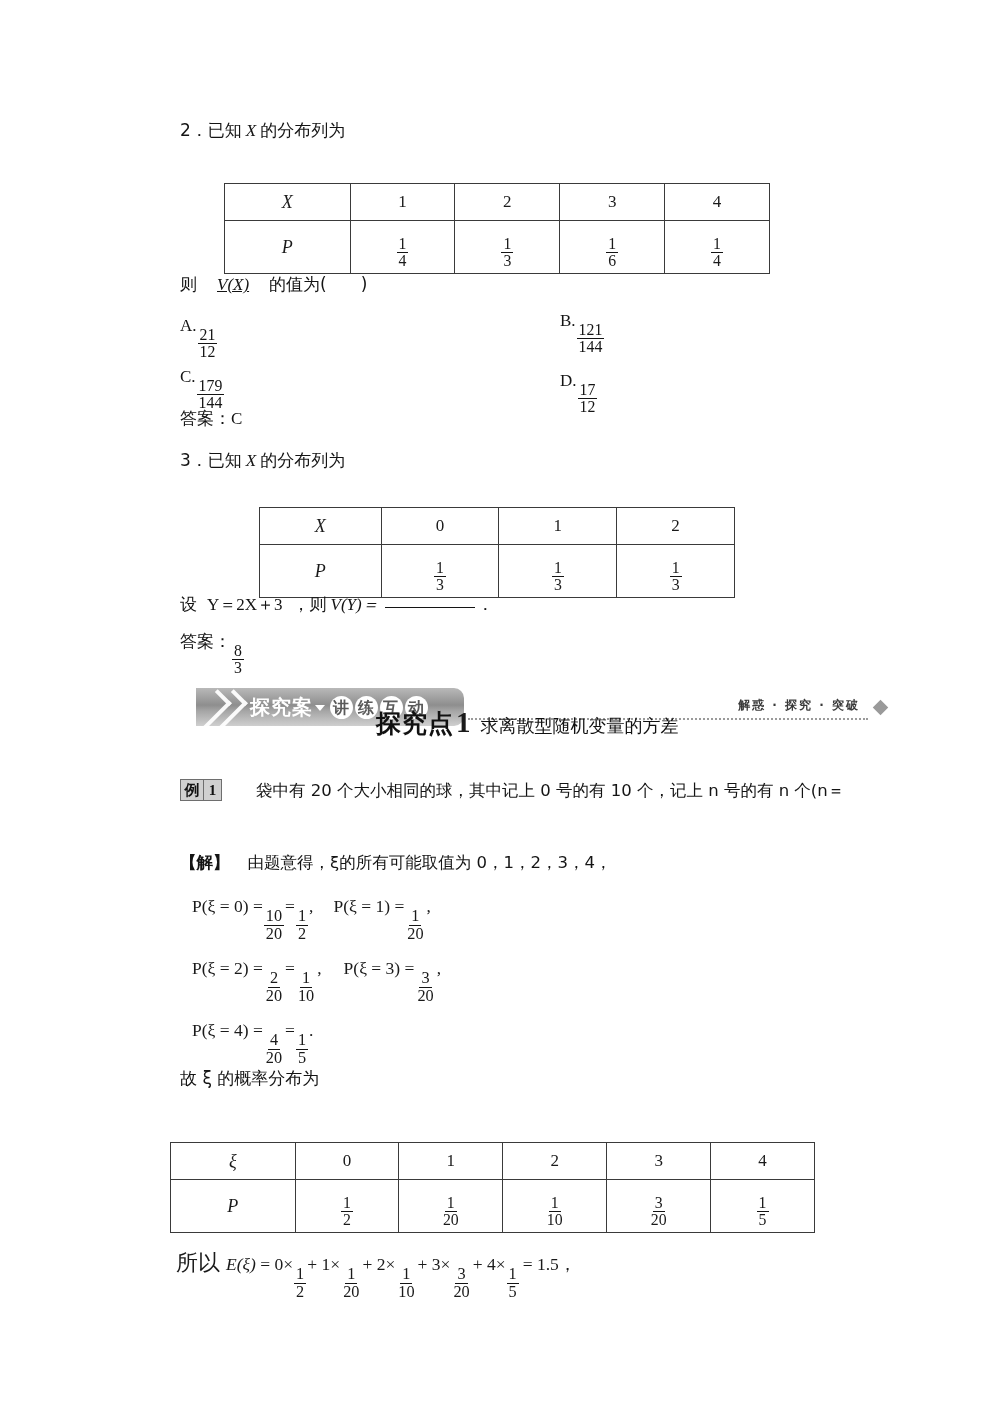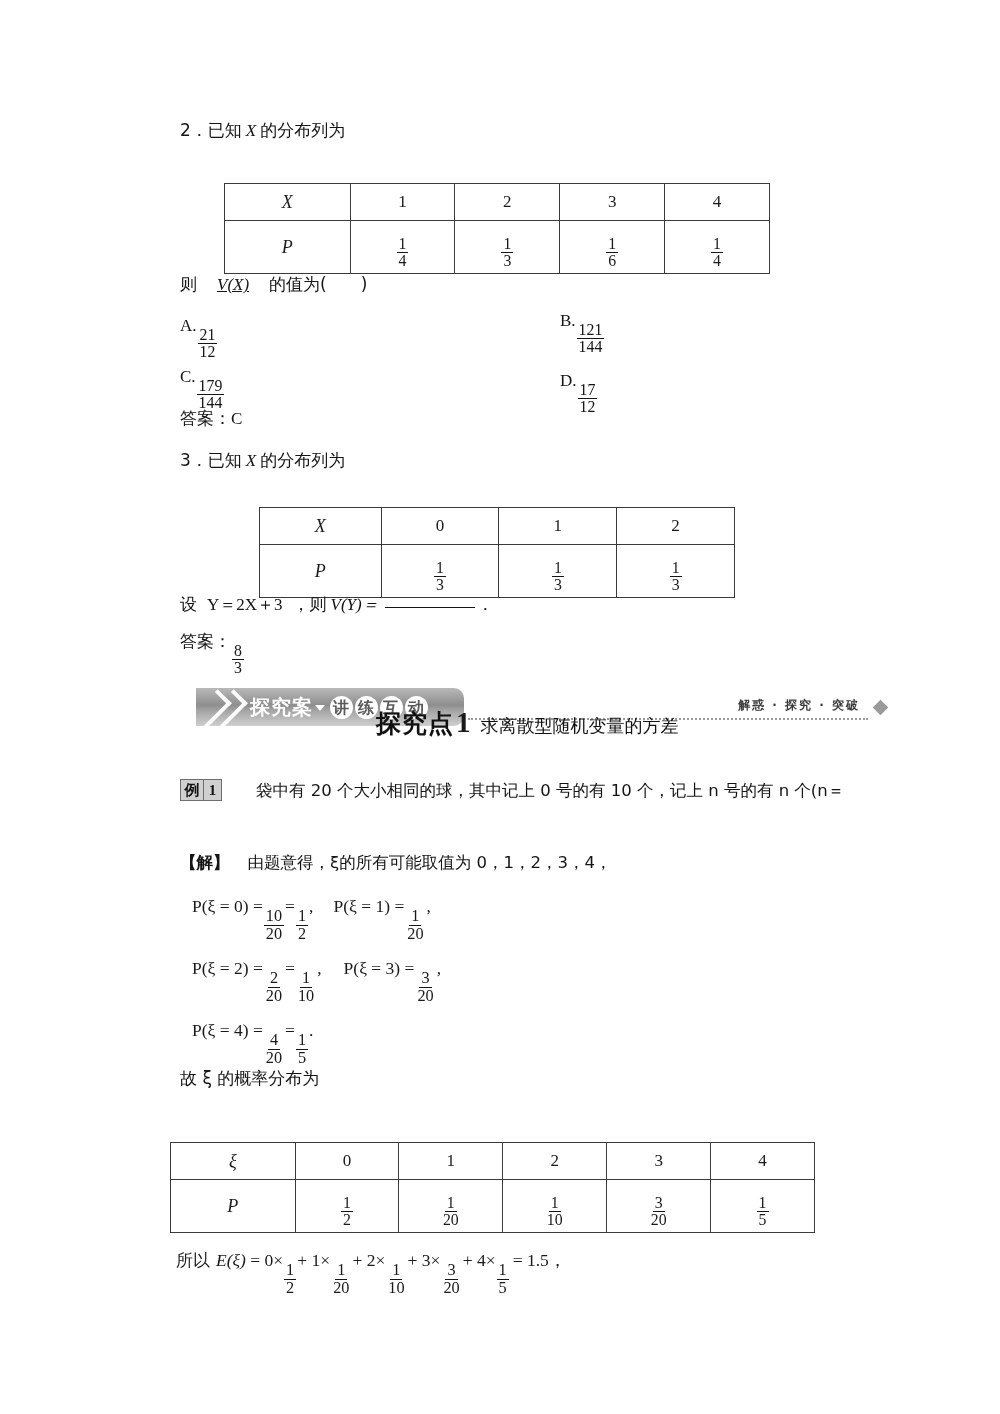--- a/index.html
+++ b/index.html
@@ -439,21 +439,21 @@
             </span></td>
       <td><span class="frac">
               <span class="num">1</span>
               <span class="den">5</span>
             </span></td>
     </tr>
   </tbody>
     </table>
 
   <div class="eq" style="left:176px; top:1248px;">
-    <span class="cn" style="font-size:17px;">所以</span><span style="margin-left:6px; font-style:italic;">E</span><span style="font-style:italic;">(ξ)</span><span> = </span><span>0×</span><span class="frac">
+    <span class="cn" style="font-size:22px;">所以</span><span style="margin-left:6px; font-style:italic;">E</span><span style="font-style:italic;">(ξ)</span><span> = </span><span>0×</span><span class="frac">
         <span class="num">1</span>
         <span class="den">2</span>
       </span><span>+ 1×</span><span class="frac">
         <span class="num">1</span>
         <span class="den">20</span>
       </span><span>+ 2×</span><span class="frac">
         <span class="num">1</span>
         <span class="den">10</span>
       </span><span>+ 3×</span><span class="frac">
         <span class="num">3</span>

